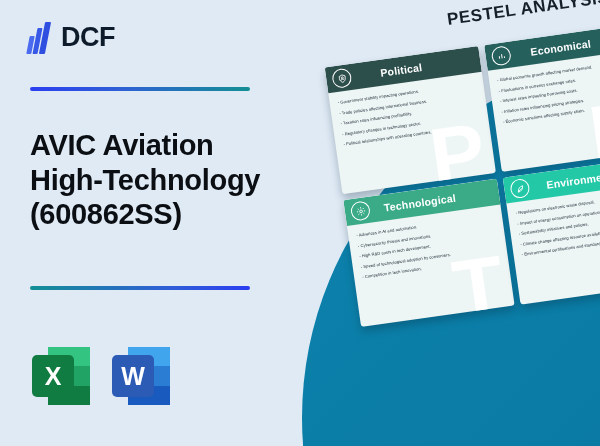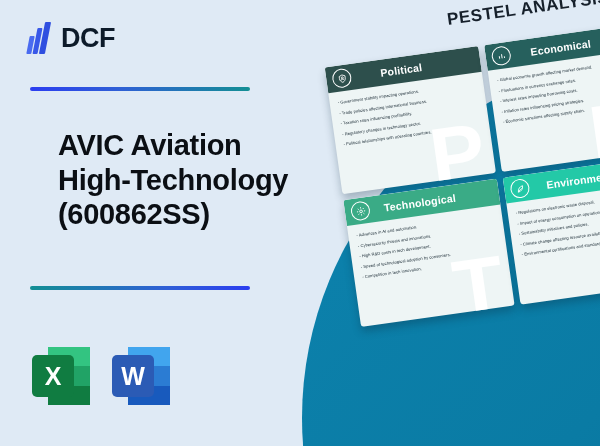--- a/index.html
+++ b/index.html
@@ -16,37 +16,36 @@
     left:302px;top:58px;
     width:720px;height:720px;
     border-radius:50%;
     background:linear-gradient(135deg,#0d83ae 0%,#0a7ba4 45%,#07698f 100%);
     z-index:0;
   }
 
   
   .left{position:absolute;left:0;top:0;width:310px;height:446px;z-index:5;}
 
-  .logo{position:absolute;left:28px;top:22px;display:flex;align-items:center;gap:7px;}
+  .logo{position:absolute;left:28px;top:22px;display:flex;align-items:flex-start;gap:7px;}
   .logo-mark{width:26px;height:32px;position:relative;}
   .logo-mark i{position:absolute;bottom:0;display:block;background:#3858e8;transform:skewX(-11deg);border-radius:1px;}
   .logo-mark i:nth-child(1){left:0;width:5px;height:18px;background:#4a6bf0;}
   .logo-mark i:nth-child(2){left:7px;width:5px;height:26px;background:#3858e8;}
   .logo-mark i:nth-child(3){left:14px;width:6px;height:32px;background:#2f4fe0;}
   .logo-text{font-size:27px;font-weight:600;color:#0d1b2a;letter-spacing:-.5px;}
 
   .divider{position:absolute;left:30px;width:220px;height:4px;border-radius:2px;}
   .divider.top{top:87px;background:linear-gradient(90deg,#2b3ef0 0%,#2f5fd6 40%,#138f94 100%);}
   .divider.bottom{top:286px;background:linear-gradient(90deg,#128f94 0%,#2f5fd6 62%,#2b3ef0 100%);}
 
   .title{
     position:absolute;left:30px;top:128px;width:262px;
     font-size:29px;line-height:1.19;font-weight:700;color:#0b0f14;
     letter-spacing:-.3px;
-    margin-left:28px;
   }
 
   .office{position:absolute;left:32px;top:345px;display:flex;gap:22px;}
   .fileicon{width:58px;height:62px;position:relative;}
   .fileicon .sheet{position:absolute;right:0;top:2px;width:42px;height:58px;border-radius:3px;}
   .fileicon .sheet span{position:absolute;left:0;width:100%;display:block;}
   .fileicon .tile{position:absolute;left:0;top:10px;width:42px;height:42px;border-radius:5px;
     display:flex;align-items:center;justify-content:center;color:#fff;font-size:25px;font-weight:700;}
   .xls .sheet{background:#21a366;}
   .xls .sheet span:nth-child(1){top:0;height:19px;background:#33c481;}

